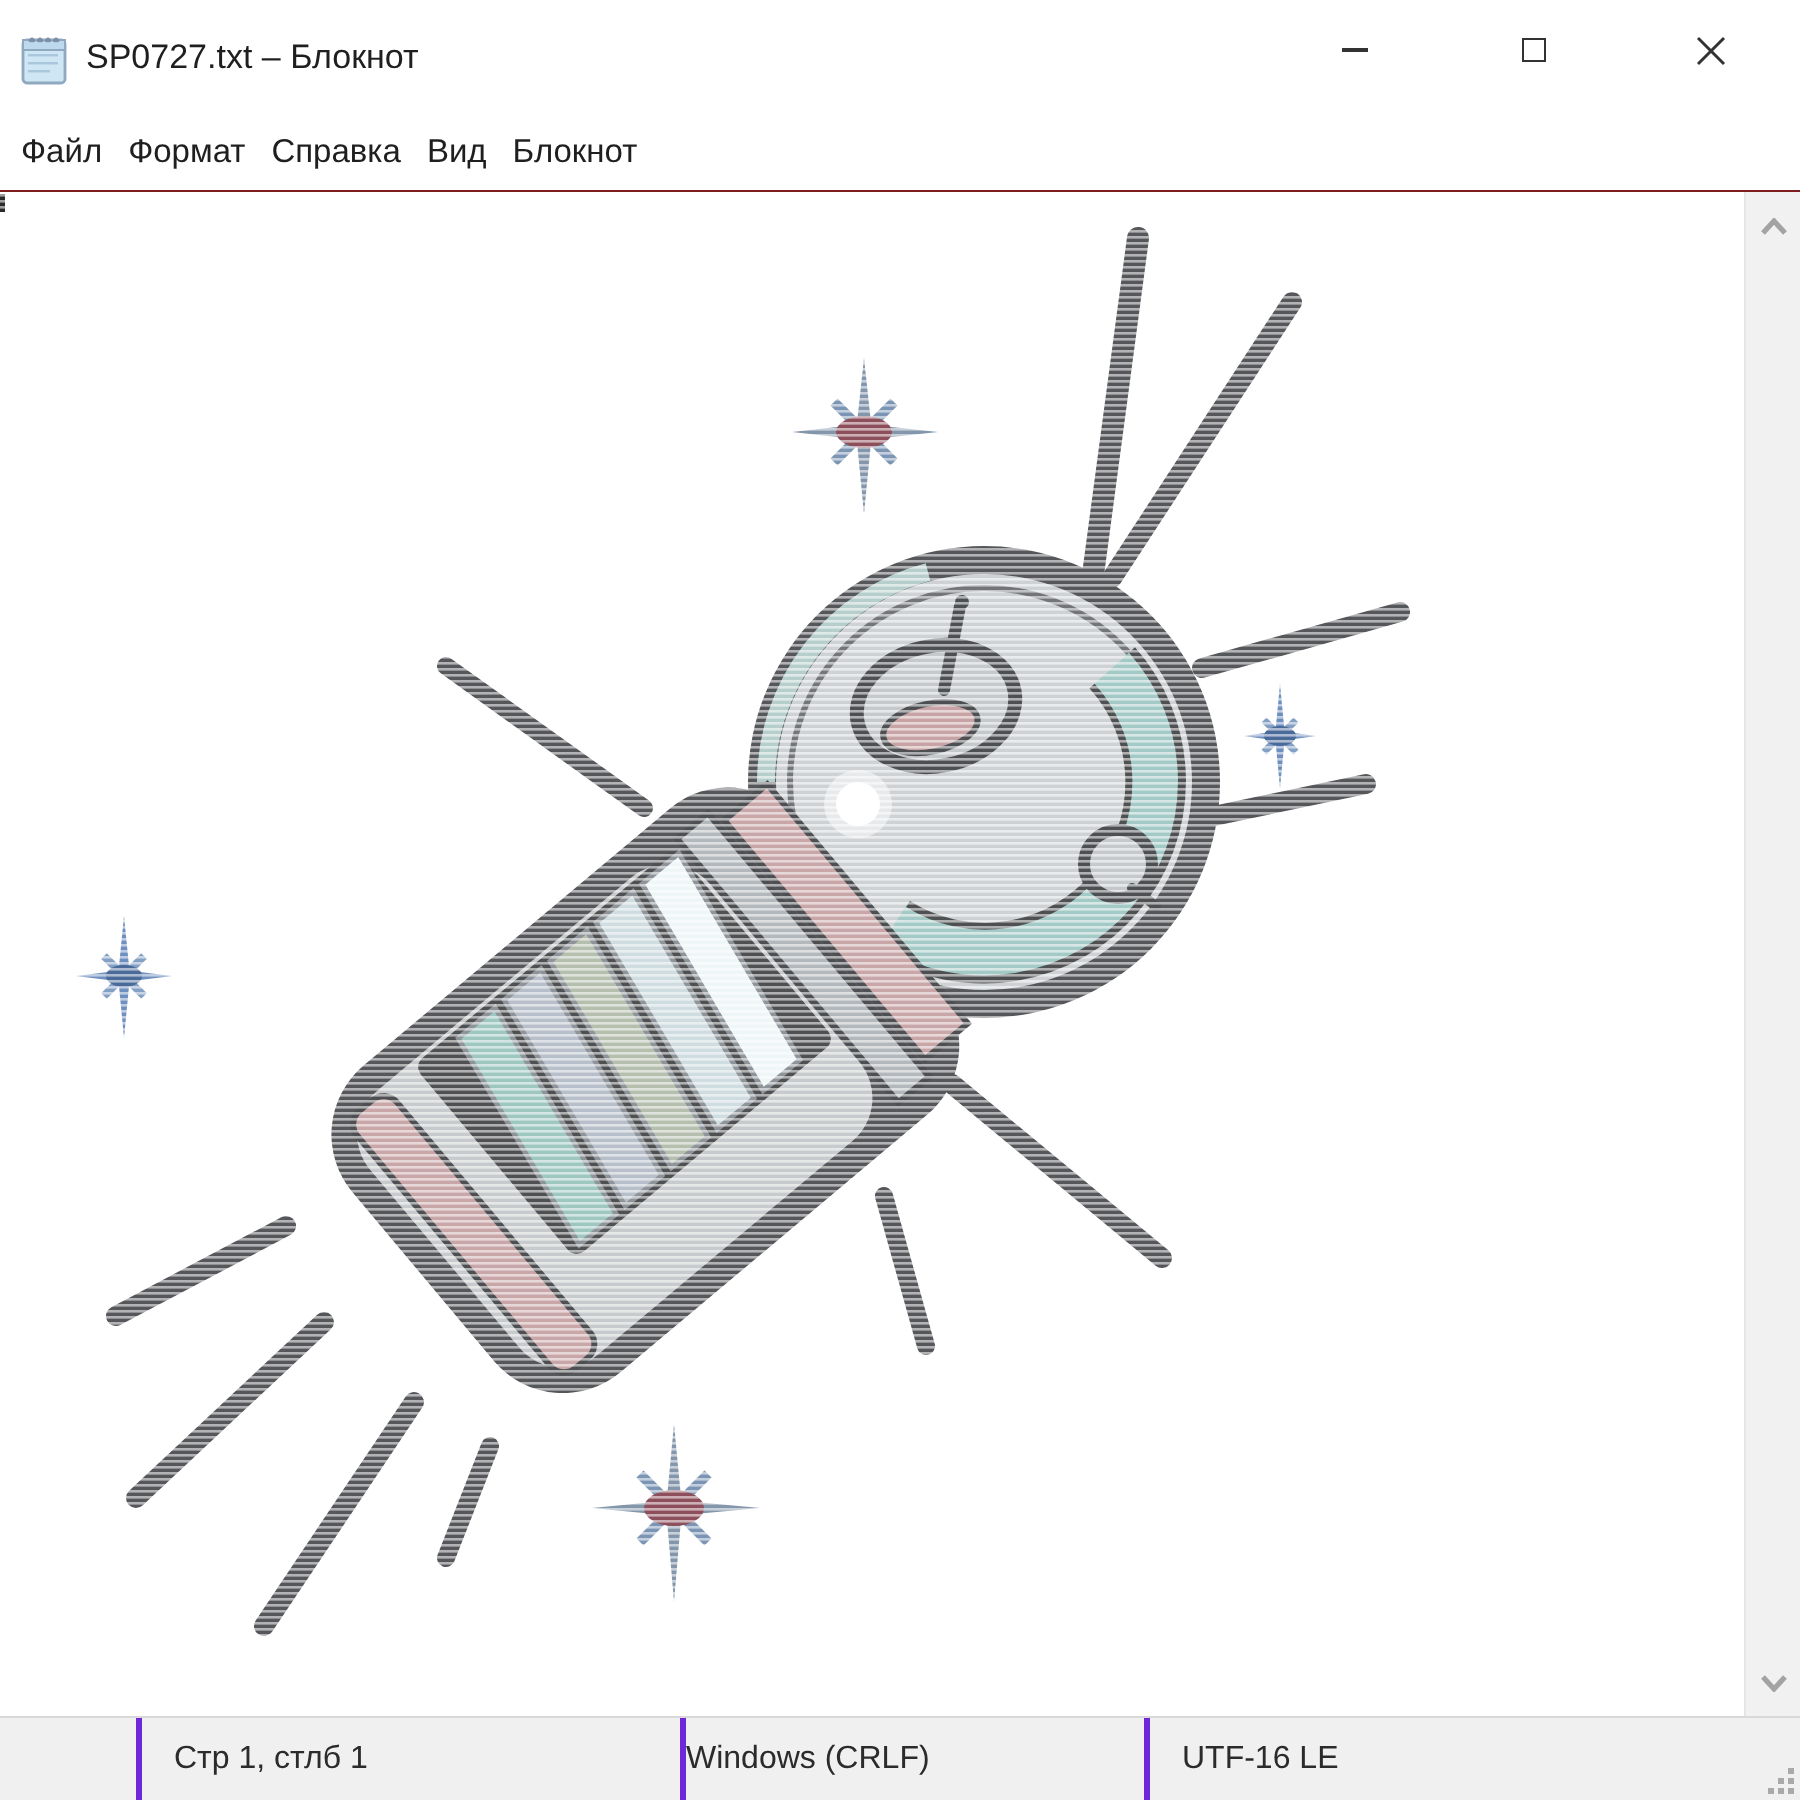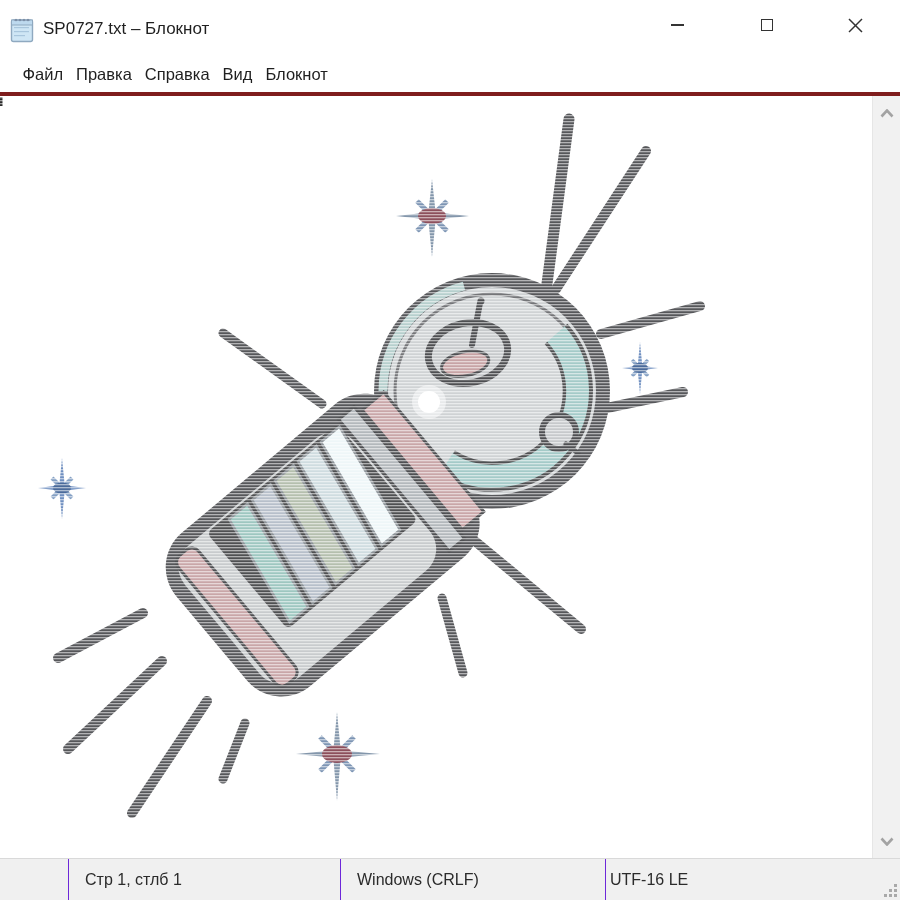--- a/index.html
+++ b/index.html
@@ -9,43 +9,43 @@
   
   .titlebar{height:57px;flex:0 0 57px;display:flex;align-items:center;position:relative;background:#fff;}
   .titlebar .app-icon{width:26px;height:28px;margin-left:9px;flex:0 0 auto;}
   .titlebar .title{margin-left:8px;font-size:17px;color:#1f1f1f;}
   .win-controls{position:absolute;right:0;top:0;height:50px;display:flex;}
   .win-btn{width:89px;height:50px;display:flex;align-items:center;justify-content:center;cursor:default;}
   .glyph-min{width:13px;height:2px;background:#333;}
   .glyph-max{width:12px;height:12px;border:1.6px solid #333;box-sizing:border-box;background:#fff;}
 
   
-  .menubar{height:39px;flex:0 0 39px;display:flex;align-items:center;padding-left:16px;
-    border-bottom:4px solid #7f1d1d;box-sizing:border-box;background:#fff;}
+  .menubar{height:39px;flex:0 0 39px;display:flex;align-items:center;padding-left:4px;
+    border-bottom:1px solid #7f1d1d;box-sizing:border-box;background:#fff;}
   .menu-item{font-size:16.5px;color:#1f1f1f;padding:4px 6.5px;cursor:default;}
 
   
   .content{height:762px;flex:0 0 762px;position:relative;background:#fff;}
   .artsvg{position:absolute;left:0;top:0;}
   .scrollbar{position:absolute;right:0;top:0;width:28px;height:762px;background:#f1f1f1;
     border-left:1px solid #e6e6e6;box-sizing:border-box;}
   .sb-arrow{position:absolute;left:0;width:100%;height:30px;display:flex;align-items:center;justify-content:center;}
   .sb-arrow.up{top:2px;}
   .sb-arrow.down{bottom:2px;}
 
   
   .statusbar{height:42px;flex:0 0 42px;background:#f0f0f0;border-top:1px solid #d9d9d9;
     box-sizing:border-box;display:flex;align-items:stretch;font-size:16px;color:#2b2b2b;position:relative;}
   .sb-cell{display:flex;align-items:center;box-sizing:border-box;}
-  .sb-cell + .sb-cell{border-left:1px solid #6d28d9;}
+  .sb-cell + .sb-cell{border-left:3px solid #6d28d9;}
   .sb-c1{width:68px;}
   .sb-c2{width:272px;padding-left:16px;}
   .sb-c3{width:97px;justify-content:center;}
-  .sb-c4{width:232px;padding-left:16px;}
-  .sb-c5{flex:1;padding-left:4px;margin-left:33px;}
+  .sb-c4{width:232px;padding-left:0;}
+  .sb-c5{flex:1;padding-left:16px;}
   .grip{position:absolute;right:3px;bottom:3px;width:14px;height:14px;}
   .grip i{position:absolute;width:3px;height:3px;background:#a9a9a9;}
   .grip .d1{right:0;bottom:0;} .grip .d2{right:5px;bottom:0;} .grip .d3{right:10px;bottom:0;}
   .grip .d4{right:0;bottom:5px;} .grip .d5{right:5px;bottom:5px;} .grip .d6{right:0;bottom:10px;}
 </style>
 </head>
 <body>
 
 <div class="window">
 
@@ -75,21 +75,21 @@
         <svg width="15" height="15" viewBox="0 0 15 15">
           <line x1="1" y1="1" x2="14" y2="14" stroke="#333" stroke-width="1.5"></line>
           <line x1="14" y1="1" x2="1" y2="14" stroke="#333" stroke-width="1.5"></line>
         </svg>
       </div>
     </div>
   </div>
 
   <div class="menubar">
     <span class="menu-item">Файл</span>
-    <span class="menu-item">Правка</span>
+    <span class="menu-item">Формат</span>
     <span class="menu-item">Справка</span>
     <span class="menu-item">Вид</span>
     <span class="menu-item">Блокнот</span>
   </div>
 
   <div class="content">
     <svg class="artsvg" width="872" height="762" viewBox="0 95 872 762">
       <defs>
         <pattern id="scan" width="4" height="3" patternUnits="userSpaceOnUse">
           <rect width="4" height="1.3" y="0" fill="#ffffff" opacity="0.55"></rect>

